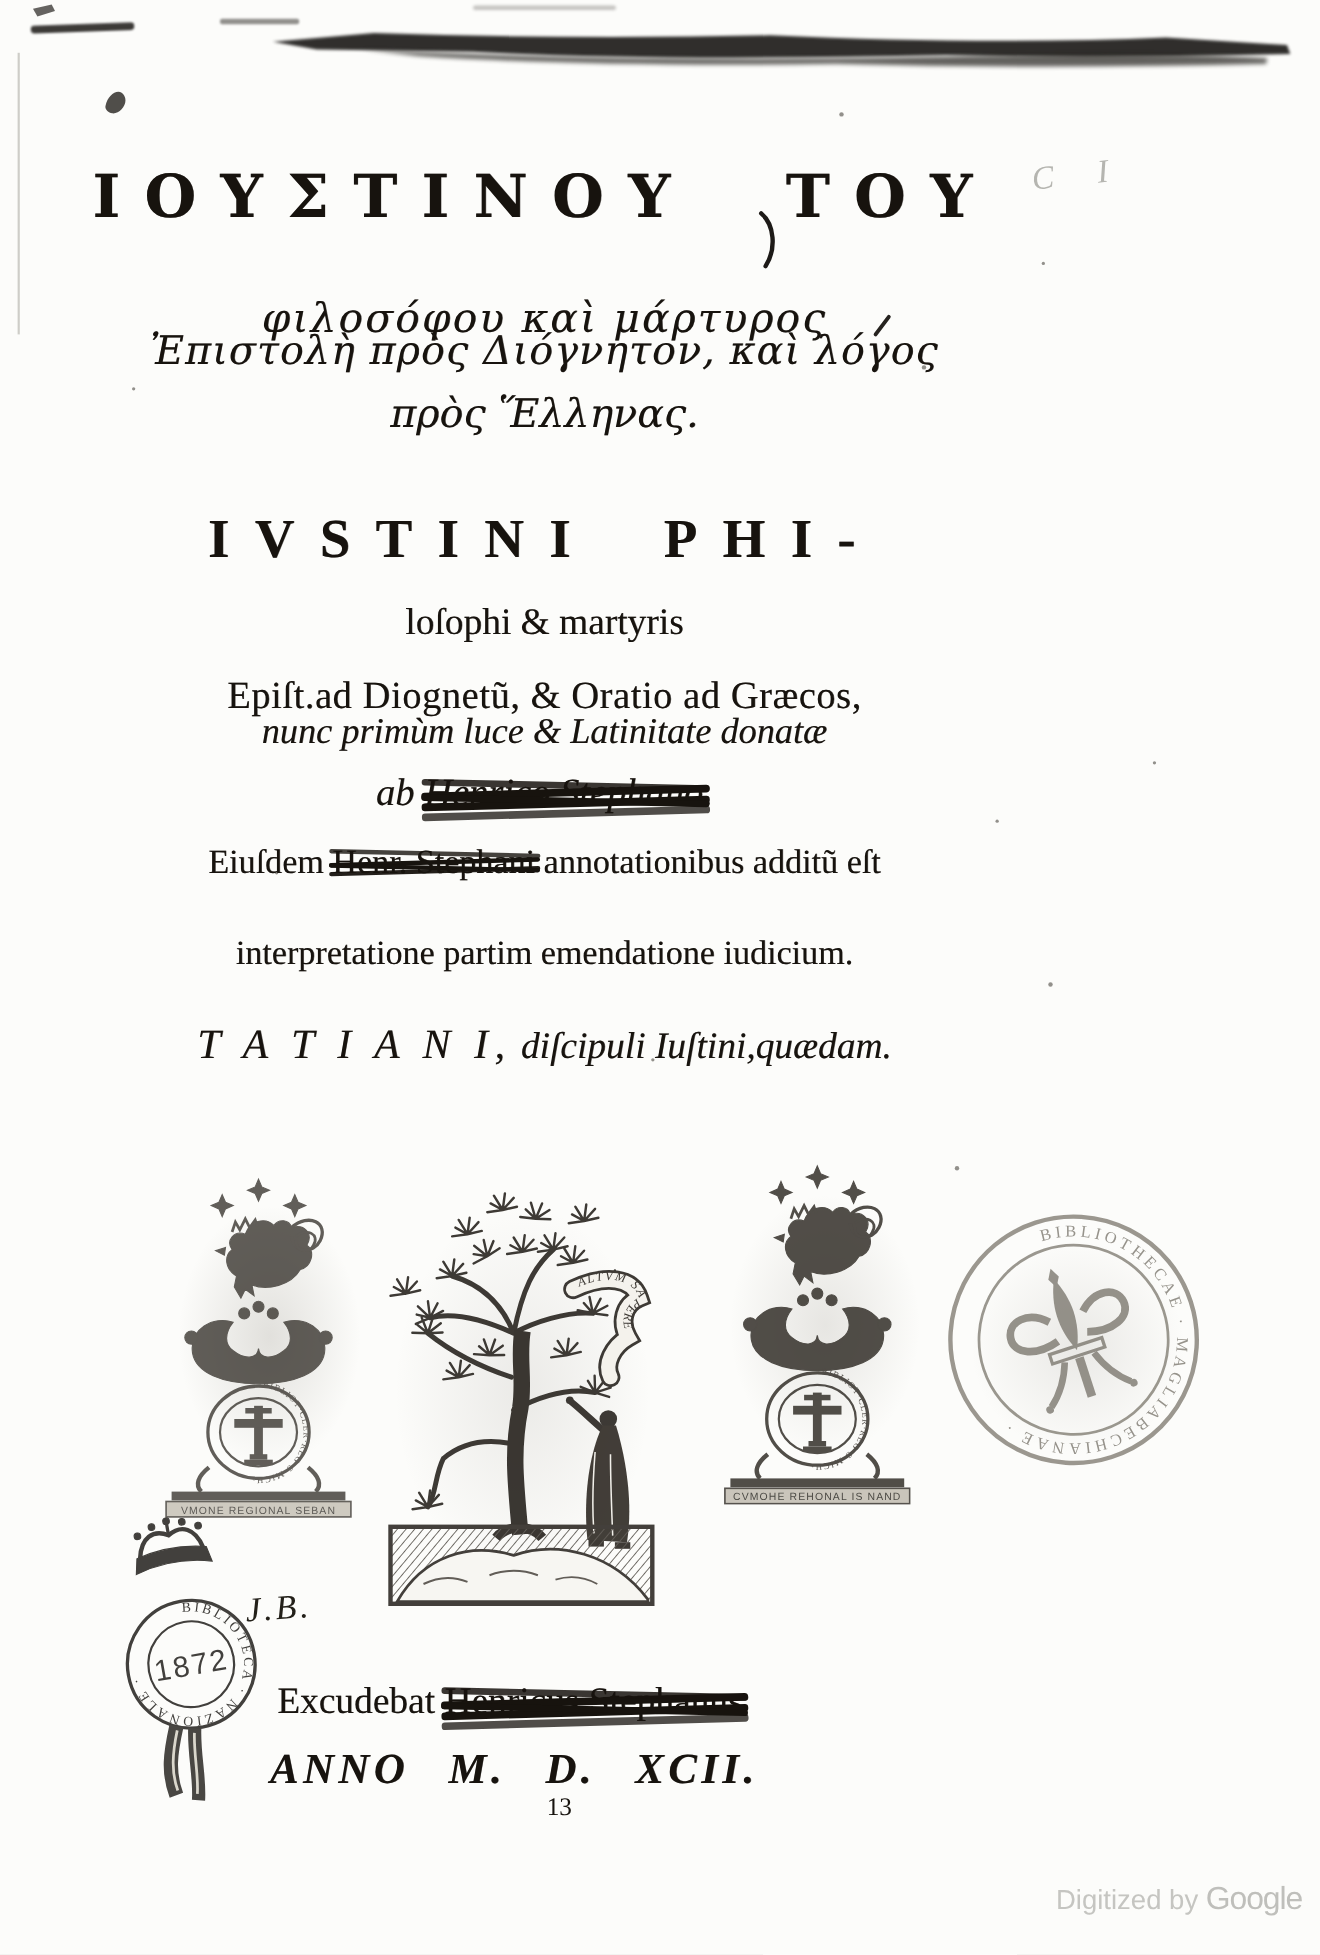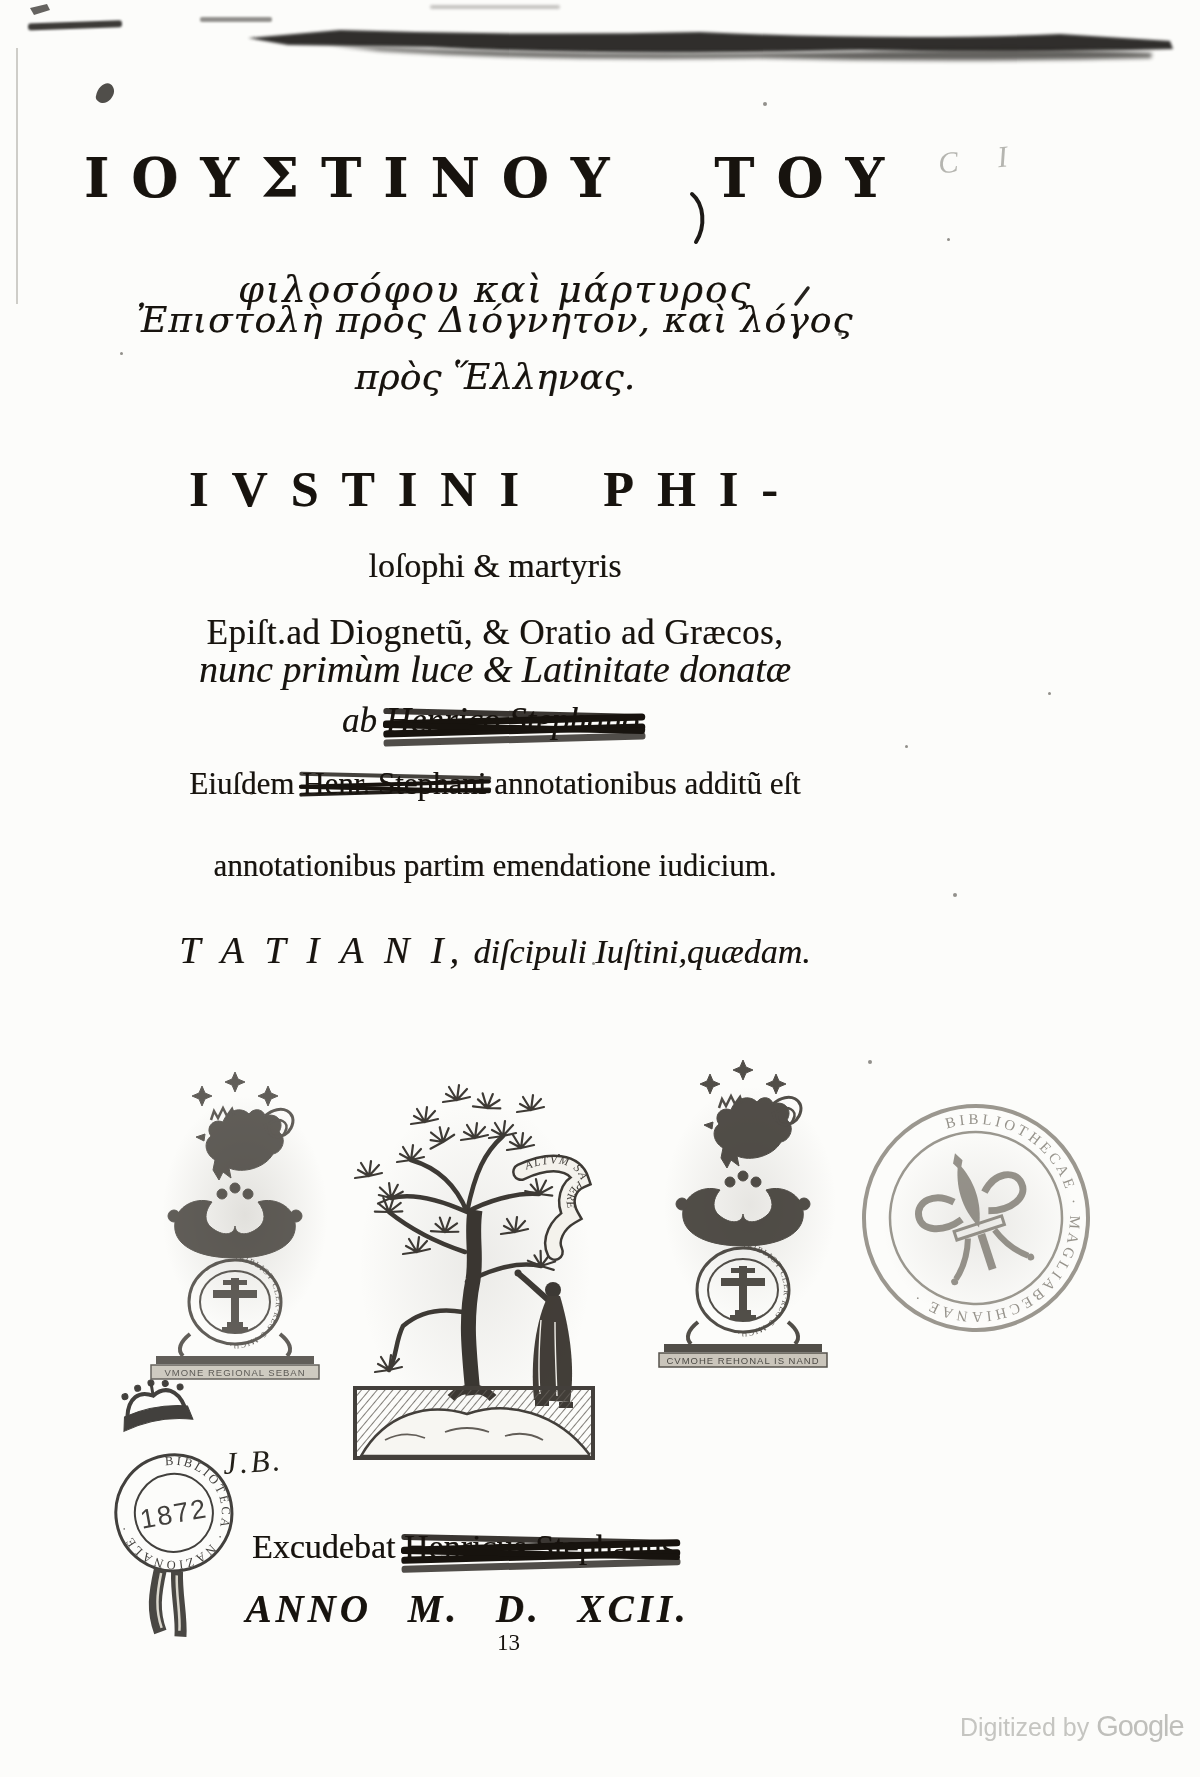--- a/index.html
+++ b/index.html
@@ -13,21 +13,21 @@
   .greek{font-family:"DejaVu Serif",serif;}
   .latin{font-family:"Liberation Serif","DejaVu Serif",serif;}
   .ink{text-shadow:0.4px 0 0 rgba(23,19,14,.55);}
   .g1{top:146px;font-size:54px;letter-spacing:22px;word-spacing:42px;font-weight:600;}
   .g2{top:224px;font-size:37px;font-style:italic;letter-spacing:2px;margin-top:44px;}
   .g3{top:299px;font-size:36px;font-style:italic;letter-spacing:1px;}
   .g4{top:356px;font-size:36px;font-style:italic;}
   .l1{top:460px;font-size:50px;letter-spacing:23px;word-spacing:26px;font-weight:600;}
   .l2{top:527px;font-size:34px;margin-top:20px;}
   .l3{top:589px;font-size:35px;letter-spacing:.5px;margin-top:24px;}
-  .l4{top:647px;font-size:38px;font-style:italic;}
+  .l4{top:647px;font-size:33px;font-style:italic;}
   .l5{top:701px;font-size:35px;font-style:italic;}
   .p1{top:766px;font-size:31px;}
   .p2{top:808px;font-size:31px;}
   .p3{top:848px;font-size:31px;}
   .tat{top:928px;font-size:34px;font-style:italic;}
   .tat .caps{font-size:38px;letter-spacing:6px;}
   .excu{position:absolute;left:252px;top:1528px;font-size:34px;white-space:nowrap;}
   .anno{top:1586px;width:935px;font-size:39px;font-style:italic;font-weight:600;letter-spacing:4px;word-spacing:22px;}
   .pgnum{position:absolute;left:420px;top:1630px;width:100px;text-align:right;font-size:23px;}
   .struck{position:relative;display:inline-block;}
@@ -89,21 +89,21 @@
   <div class="line greek ink g3">Ἐπιστολὴ πρὸς Διόγνητον, καὶ λόγος</div>
   <div class="line greek ink g4">πρὸς Ἕλληνας.</div>
 
   <div class="line latin ink l1">IVSTINI PHI-</div>
   <div class="line latin ink l2">loſophi &amp; martyris</div>
   <div class="line latin ink l3">Epiſt.ad Diognetũ, &amp; Oratio ad Græcos,</div>
   <div class="line latin ink l4">nunc primùm luce &amp; Latinitate donatæ</div>
   <div class="line latin ink l5"><span>ab </span><span class="struck heavy">Henrico Stephano</span><span>.</span></div>
 
   <div class="line latin ink p1"><span>Eiuſdem </span><span class="struck">Henr. Stephani</span><span> annotationibus additũ eſt</span></div>
-  <div class="line latin ink p3">annotationibus partim emendatione iudicium.</div>
+  <div class="line latin ink p3">interpretatione partim emendatione iudicium.</div>
 
   <div class="line latin ink tat"><span class="caps">T A T I A N I,</span><span> diſcipuli Iuſtini,quædam.</span></div>
 
   <div class="mottle" style="left:130px;top:1050px;width:230px;height:330px;background:radial-gradient(closest-side,rgba(118,112,100,.20),transparent 72%);"></div>
   <div class="mottle" style="left:630px;top:1040px;width:240px;height:330px;background:radial-gradient(closest-side,rgba(118,112,100,.16),transparent 72%);"></div>
   <div class="mottle" style="left:320px;top:1040px;width:310px;height:450px;background:radial-gradient(closest-side,rgba(110,104,94,.12),transparent 75%);"></div>
   <div class="mottle" style="left:845px;top:1090px;width:270px;height:270px;background:radial-gradient(closest-side,rgba(120,114,104,.14),transparent 72%);"></div>
 
   <svg class="stamp softer" style="left:150px;top:1070px;opacity:.78;" width="170" height="310" viewBox="0 0 170 310">
     <g fill="#36322c" stroke="#36322c">

